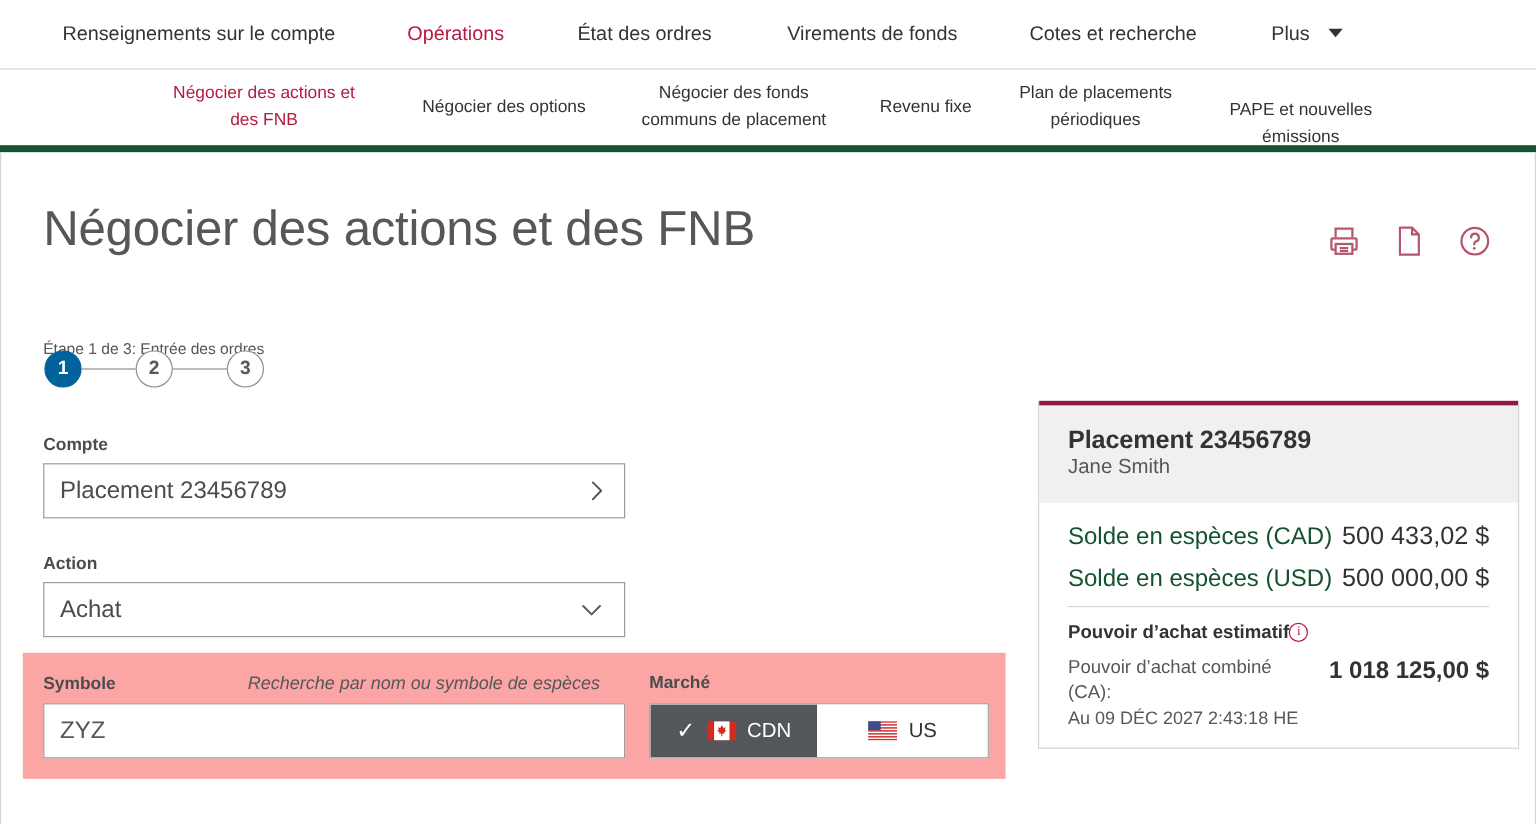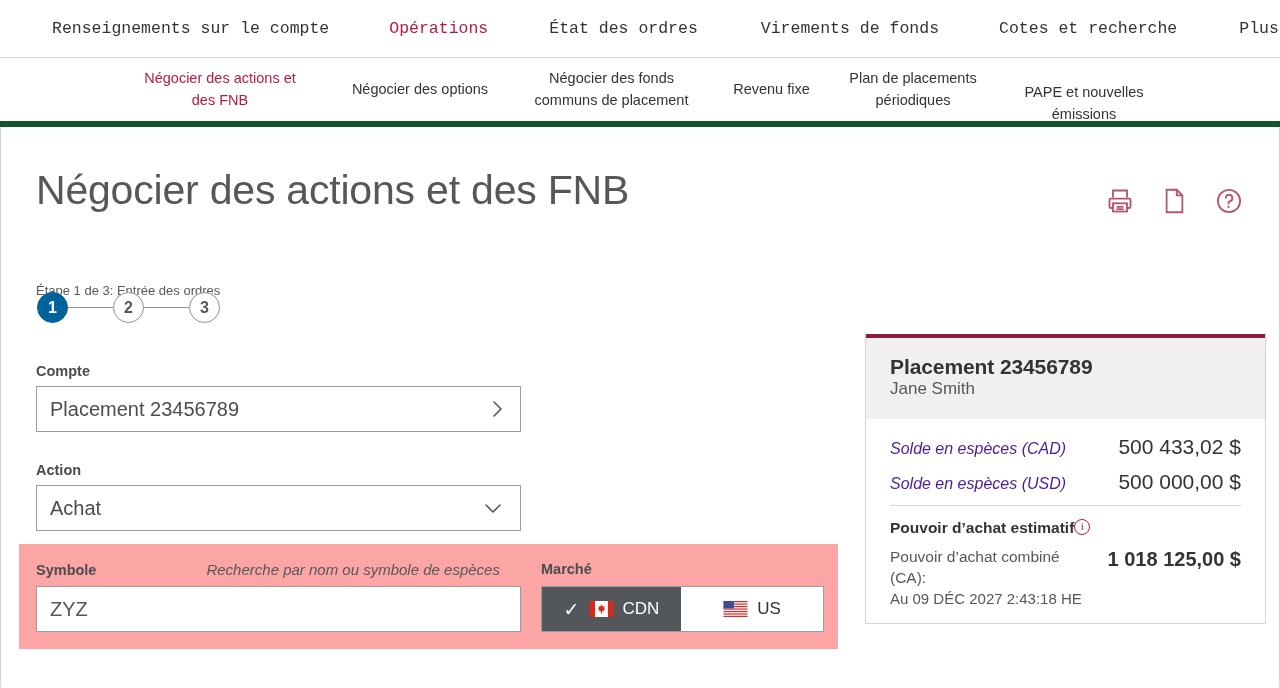--- a/index.html
+++ b/index.html
@@ -21,21 +21,20 @@
   }
 
   
   .primary-nav {
     position: relative;
     height: 58px;
     background: #ffffff;
     border-bottom: 1px solid #d4d4d4;
     display: flex;
     align-items: center;
-    font-family: Liberation Mono, monospace;
   }
   .primary-nav .pn-inner {
     display: flex;
     align-items: center;
     width: 100%;
     padding: 0 14px 0 14px;
   }
   .pn-item {
     position: relative;
     font-size: 16.5px;
@@ -309,21 +308,21 @@
   }
   .summary-body {
     padding: 16px 24px 0 24px;
   }
   .bal-row {
     display: flex;
     align-items: baseline;
     justify-content: space-between;
     margin-bottom: 11px;
   }
-  .bal-label { font-size: 16px; color: #4c1d95; font-style: italic; }
+  .bal-label { font-size: 20px; color: #14532d; }
   .bal-value { font-size: 21px; color: #333333; white-space: nowrap; }
 
   .summary-sep {
     height: 1px;
     background: #d4d4d4;
     margin: 9px 0 13px 0;
   }
 
   .bp-title-row {
     display: flex;

